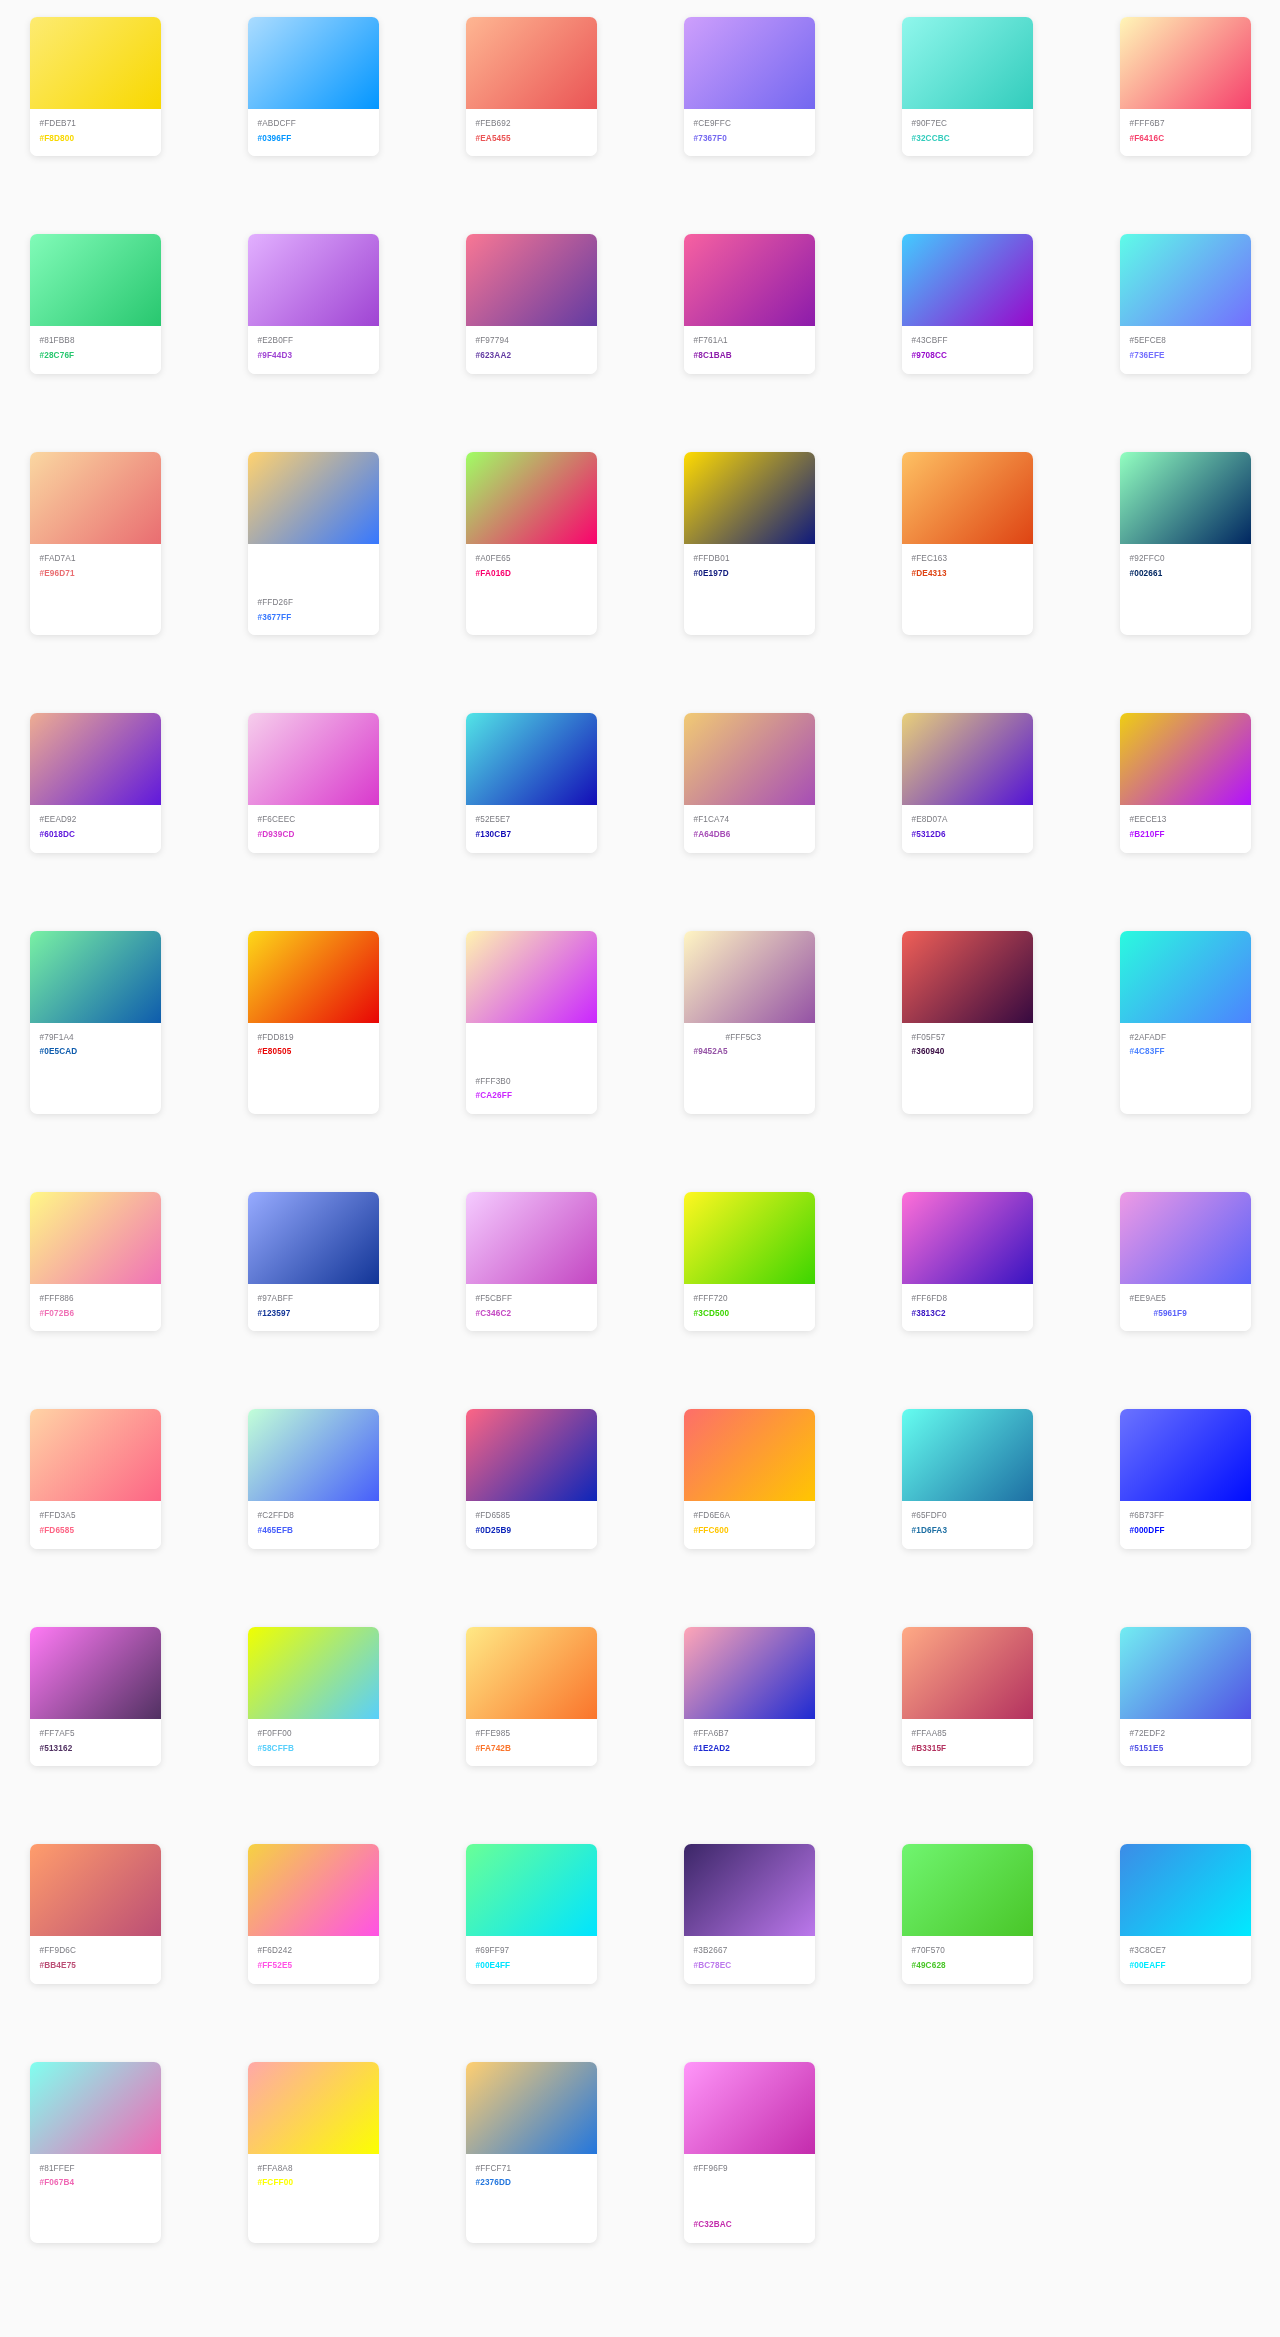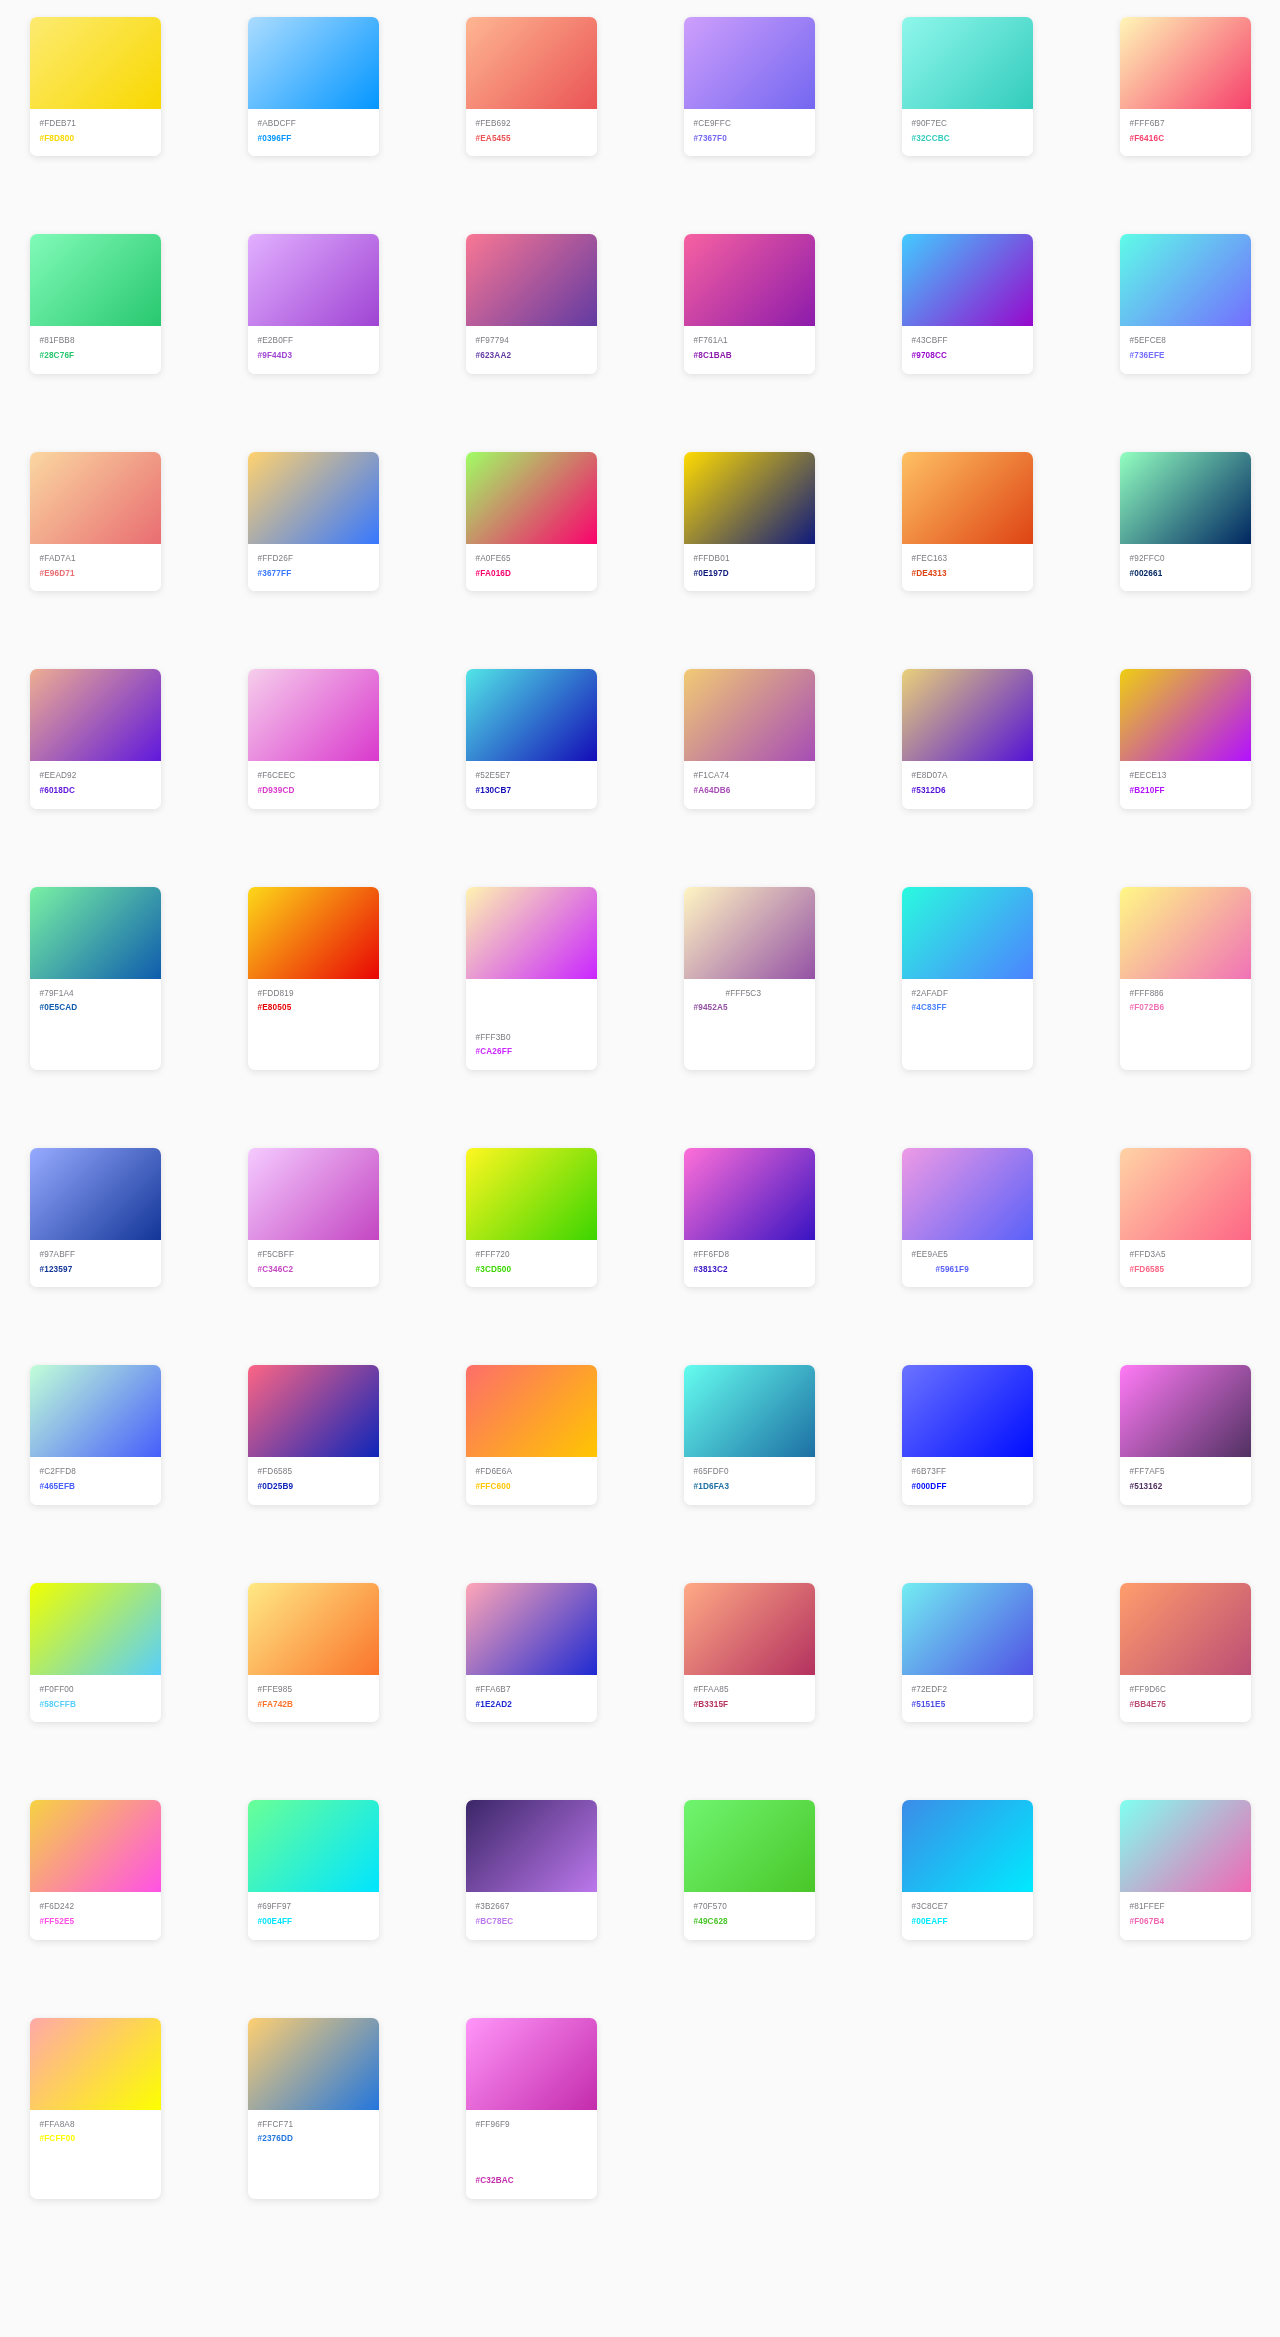--- a/index.html
+++ b/index.html
@@ -145,21 +145,21 @@
     <div class="swatch-card">
       <div class="swatch-preview" style="background: linear-gradient(135deg, rgb(250, 215, 161) 0%, rgb(233, 109, 113) 100%);"></div>
       <div class="swatch-labels">
         <div class="swatch-code from" style="color: rgb(122, 122, 128);">#FAD7A1</div>
         <div class="swatch-code to" style="color: rgb(233, 109, 113);">#E96D71</div>
       </div>
     </div>
     <div class="swatch-card">
       <div class="swatch-preview" style="background: linear-gradient(135deg, rgb(255, 210, 111) 0%, rgb(54, 119, 255) 100%);"></div>
       <div class="swatch-labels">
-        <div class="swatch-code from" style="color: rgb(122, 122, 128);">#FFD26F</div>
+        <div class="swatch-code from" style="color: rgb(122, 122, 128); margin-top: 44px;">#FFD26F</div>
         <div class="swatch-code to" style="color: rgb(54, 119, 255);">#3677FF</div>
       </div>
     </div>
     <div class="swatch-card">
       <div class="swatch-preview" style="background: linear-gradient(135deg, rgb(160, 254, 101) 0%, rgb(250, 1, 109) 100%);"></div>
       <div class="swatch-labels">
         <div class="swatch-code from" style="color: rgb(122, 122, 128);">#A0FE65</div>
         <div class="swatch-code to" style="color: rgb(250, 1, 109);">#FA016D</div>
       </div>
     </div>
@@ -245,20 +245,27 @@
       <div class="swatch-labels">
         <div class="swatch-code from" style="color: rgb(122, 122, 128); margin-top: 44px;">#FFF3B0</div>
         <div class="swatch-code to" style="color: rgb(202, 38, 255);">#CA26FF</div>
       </div>
     </div>
     <div class="swatch-card">
       <div class="swatch-preview" style="background: linear-gradient(135deg, rgb(255, 245, 195) 0%, rgb(148, 82, 165) 100%);"></div>
       <div class="swatch-labels">
         <div class="swatch-code from" style="color: rgb(122, 122, 128); margin-left: 32px;">#FFF5C3</div>
         <div class="swatch-code to" style="color: rgb(148, 82, 165);">#9452A5</div>
+      </div>
+    </div>
+    <div class="swatch-card">
+      <div class="swatch-preview" style="background: linear-gradient(135deg, rgb(240, 95, 87) 0%, rgb(54, 9, 64) 100%);"></div>
+      <div class="swatch-labels">
+        <div class="swatch-code from" style="color: rgb(122, 122, 128);">#F05F57</div>
+        <div class="swatch-code to" style="color: rgb(54, 9, 64);">#360940</div>
       </div>
     </div>
     <div class="swatch-card">
       <div class="swatch-preview" style="background: linear-gradient(135deg, rgb(42, 250, 223) 0%, rgb(76, 131, 255) 100%);"></div>
       <div class="swatch-labels">
         <div class="swatch-code from" style="color: rgb(122, 122, 128);">#2AFADF</div>
         <div class="swatch-code to" style="color: rgb(76, 131, 255);">#4C83FF</div>
       </div>
     </div>
     <div class="swatch-card">

